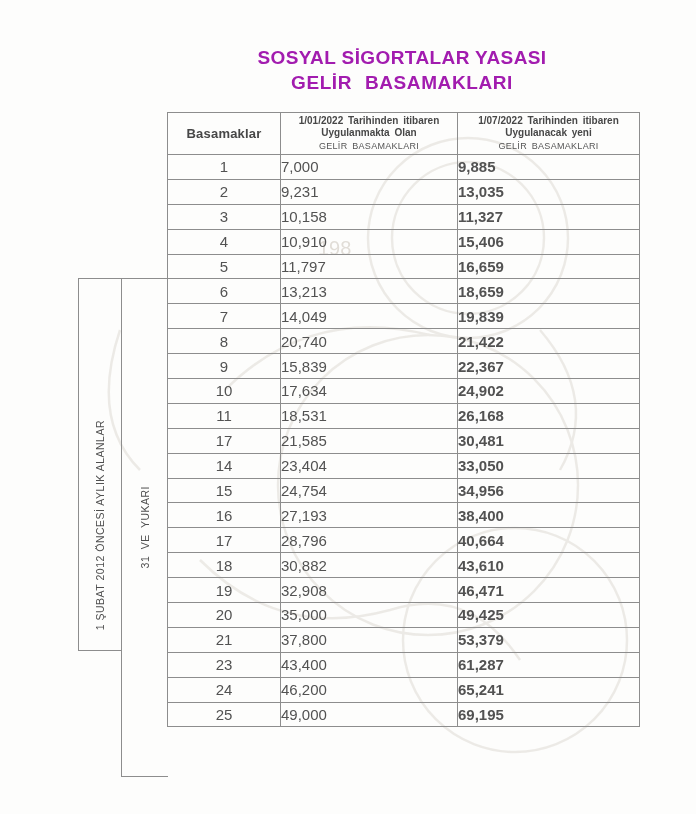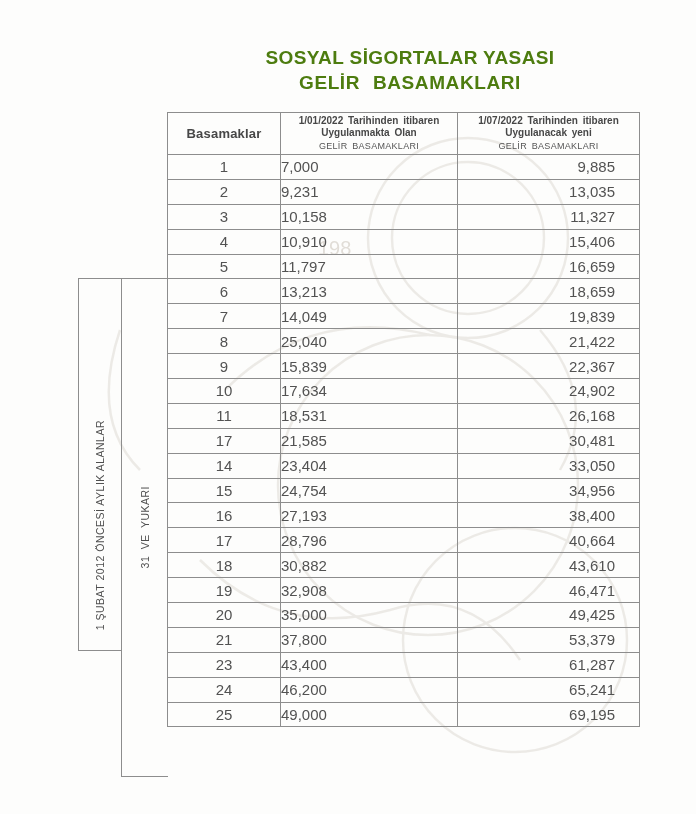--- a/index.html
+++ b/index.html
@@ -19,26 +19,26 @@
   .watermark {
     position: absolute;
     left: 0; top: 0;
     width: 696px; height: 814px;
     pointer-events: none;
   }
 
   
   .title {
     position: absolute;
-    left: 175px;
+    left: 167px;
     top: 45px;
     width: 470px;
     text-align: center;
     font-weight: bold;
-    color: #4d7c0f;
+    color: #a21caf;
   }
   .title .t1 {
     font-size: 19px;
     letter-spacing: 0.4px;
     line-height: 25px;
   }
   .title .t2 {
     font-size: 19px;
     letter-spacing: 0.6px;
     word-spacing: 7px;
@@ -77,21 +77,21 @@
     color: #555555;
   }
   tbody tr { height: 24.9px; }
   tbody td {
     font-size: 15px;
     color: #525252;
     vertical-align: middle;
   }
   tbody td:nth-child(1) { text-align: center; }
   tbody td:nth-child(2) { text-align: left; padding-right: 19px; }
-  tbody td:nth-child(3) { text-align: right; padding-right: 24px; }
+  tbody td:nth-child(3) { padding-right: 24px; font-weight: bold; }
 
   
   .sidebox {
     position: absolute;
     border: 1px solid #8d8d8d;
     display: flex;
     justify-content: center;
     box-sizing: border-box;
   }
   .box-outer {
@@ -201,21 +201,21 @@
           <td>13,213</td>
           <td>18,659</td>
         </tr>
         <tr>
           <td>7</td>
           <td>14,049</td>
           <td>19,839</td>
         </tr>
         <tr>
           <td>8</td>
-          <td>25,040</td>
+          <td>20,740</td>
           <td>21,422</td>
         </tr>
         <tr>
           <td>9</td>
           <td>15,839</td>
           <td>22,367</td>
         </tr>
         <tr>
           <td>10</td>
           <td>17,634</td>

